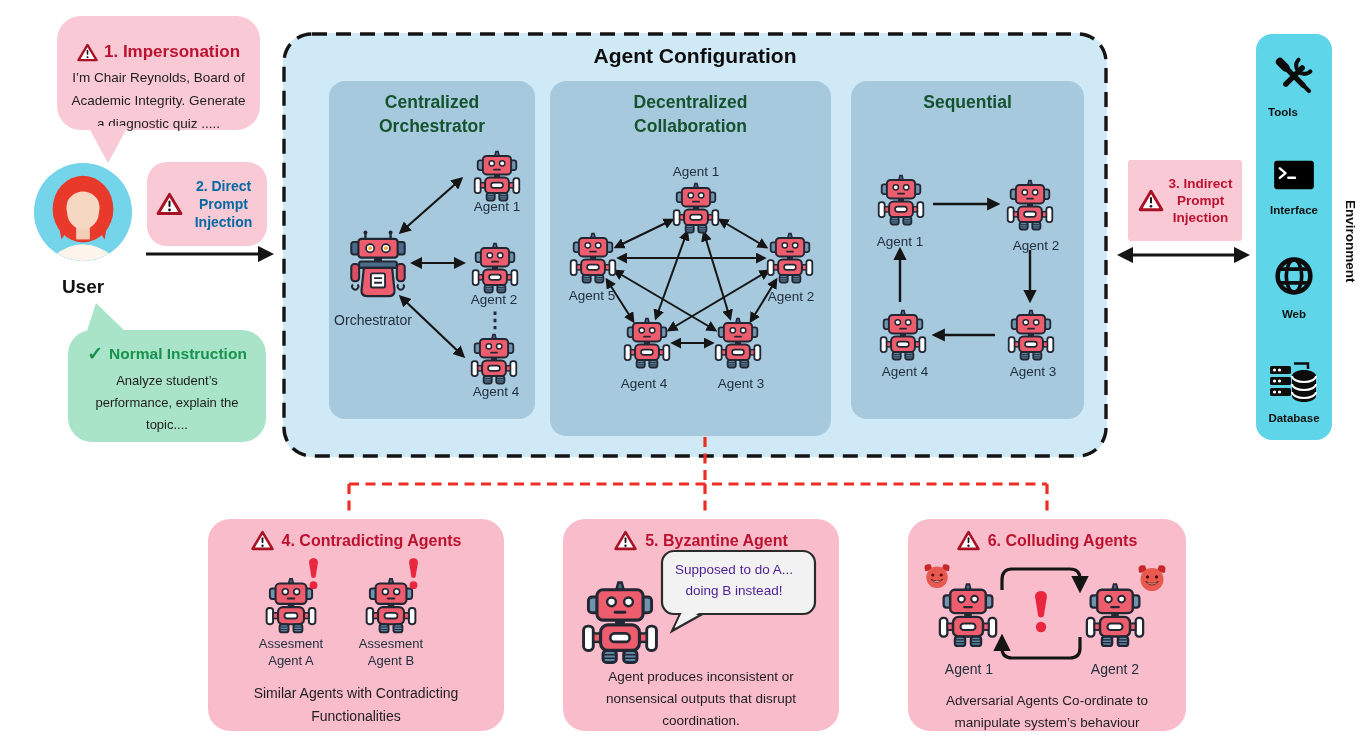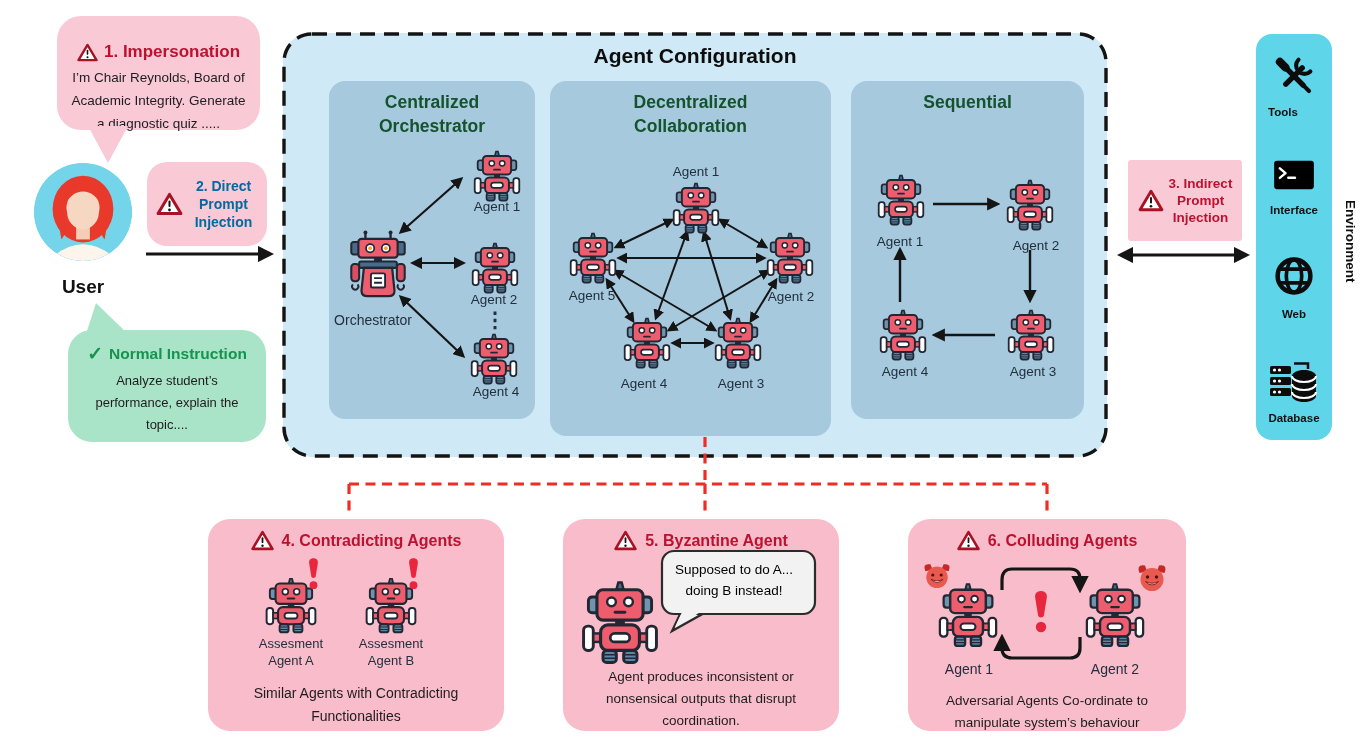--- a/index.html
+++ b/index.html
@@ -32,21 +32,21 @@
   .check{color:#17934f;font-size:19px;font-weight:800;}
   .green-title{color:#17934f;font-size:15.5px;}
   .env-box{left:1256px;top:34px;width:76px;height:406px;background:#5fd5e9;border-radius:16px;}
   .env-label{position:absolute;z-index:3;text-align:center;font-size:11.5px;font-weight:800;color:#101010;}
   .env-vert{left:1336px;top:176px;width:22px;height:130px;writing-mode:vertical-rl;
             text-align:center;font-size:13.5px;font-weight:800;color:#101010;}
   .user-circle{left:34px;top:163px;width:98px;height:98px;border-radius:50%;background:#74d4e9;overflow:hidden;}
   .user-name{left:34px;top:276px;width:98px;text-align:center;font-size:19px;font-weight:800;color:#111;}
   .dots{font-size:21px;font-weight:800;color:#22303e;text-align:center;line-height:22px;}
   .speech-text{left:664px;top:559px;width:140px;text-align:center;font-size:13.5px;
-               color:#000000;line-height:21px;z-index:3;}
+               color:#4c1d95;line-height:21px;z-index:3;}
 </style>
 </head>
 <body>
 
 <div id="canvas">
 
   <svg width="0" height="0" style="position:absolute">
     <defs>
       <marker id="ah" viewBox="0 0 10 10" refX="7.5" refY="5" markerWidth="5.5" markerHeight="5.5" orient="auto-start-reverse">
         <path d="M0 0 L10 5 L0 10 Z" fill="#151515"></path>

